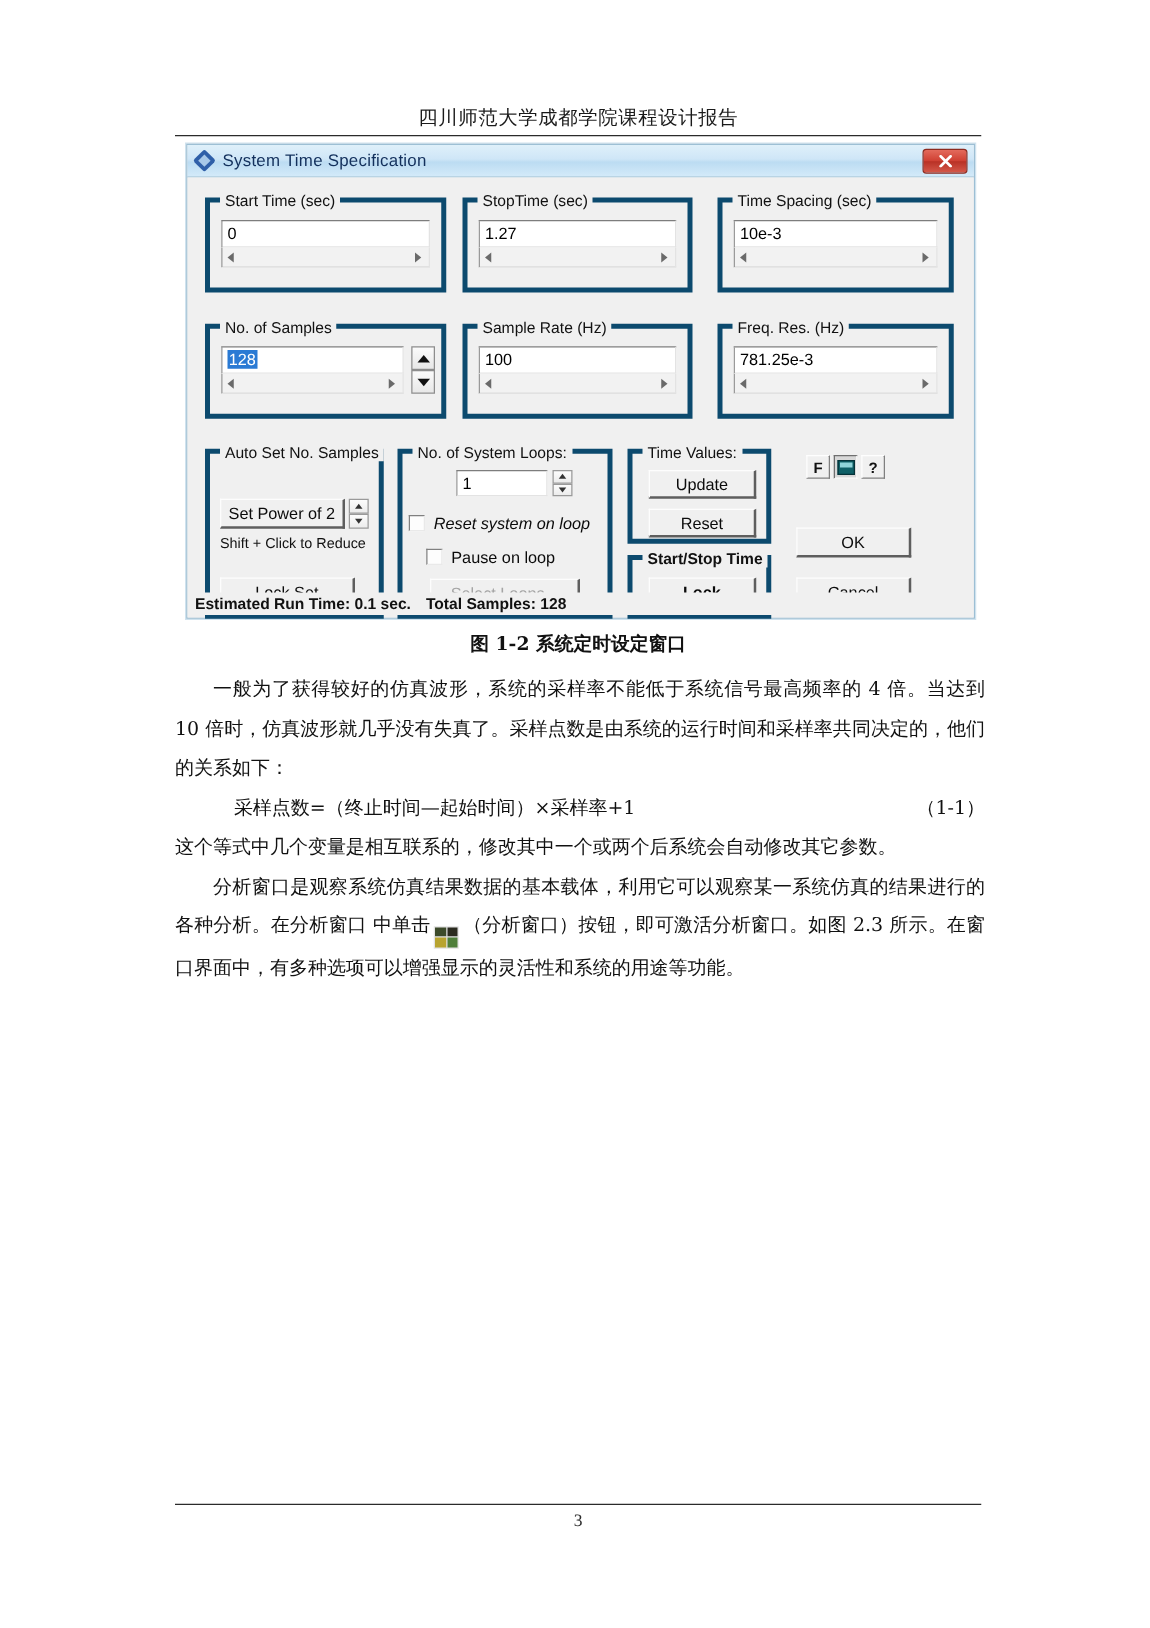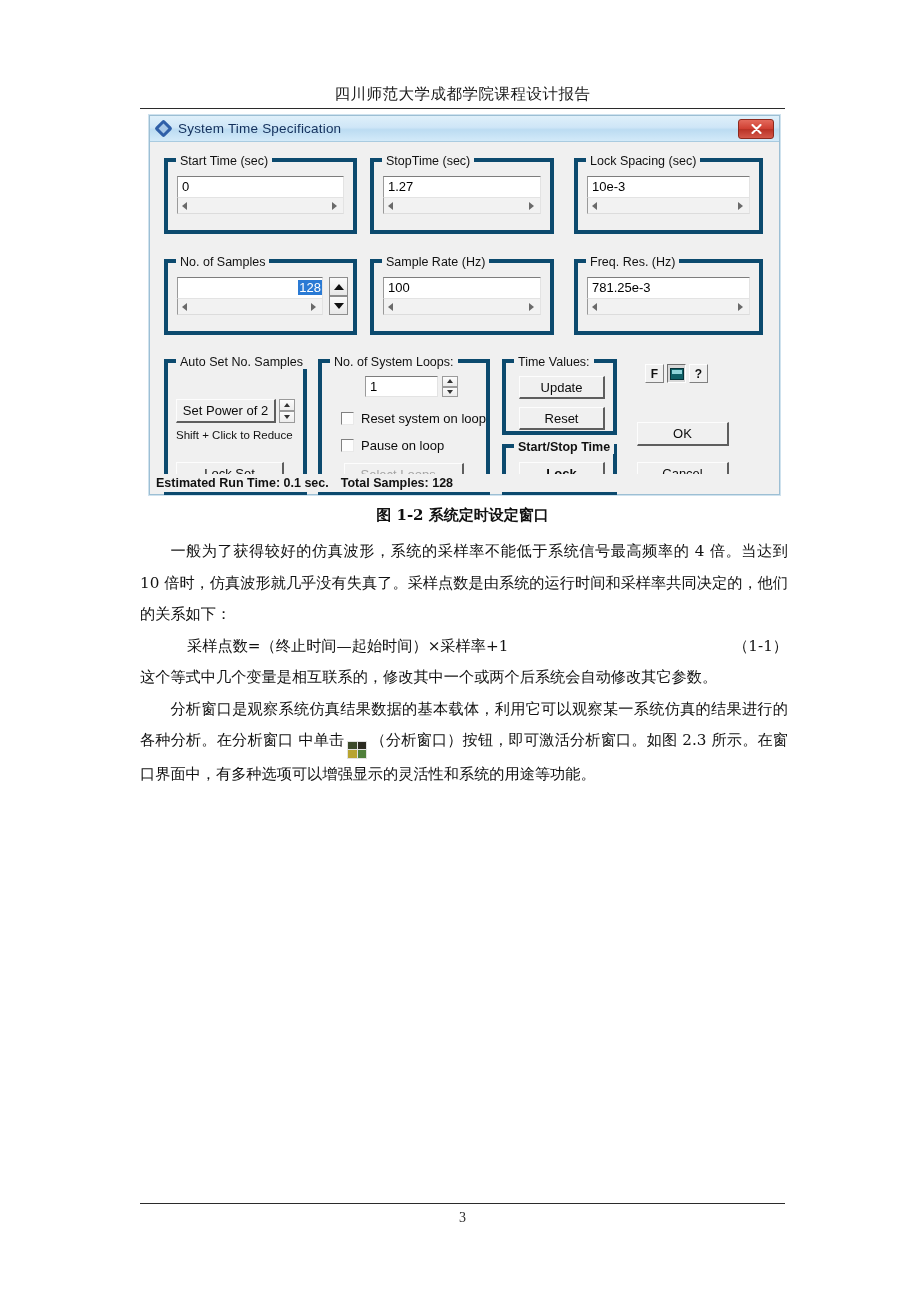--- a/index.html
+++ b/index.html
@@ -436,29 +436,29 @@
         <div class="gb" style="left:220px; top:16px; width:184px; height:76px;">
           <span class="gb-title">StopTime (sec)</span>
           <div class="field" style="left:9px; top:14px; width:158px; height:22px;">1.27</div>
           <div class="hscroll" style="left:9px; top:36px; width:158px; height:16px;">
             <span class="ar l"></span>
             <span class="ar r"></span>
           </div>
         </div>
 
         <div class="gb" style="left:424px; top:16px; width:189px; height:76px;">
-          <span class="gb-title">Lock Spacing (sec)</span>
+          <span class="gb-title">Time Spacing (sec)</span>
           <div class="field" style="left:9px; top:14px; width:163px; height:22px;">10e-3</div>
           <div class="hscroll" style="left:9px; top:36px; width:163px; height:16px;">
             <span class="ar l"></span>
             <span class="ar r"></span>
           </div>
         </div>
 
-        <div class="gb" style="left:14px; top:117px; width:193px; height:76px;text-align:right;">
+        <div class="gb" style="left:14px; top:117px; width:193px; height:76px;">
           <span class="gb-title">No. of Samples</span>
           <div class="field" style="left:9px; top:14px; width:146px; height:22px;"><span class="hl">128</span></div>
           <div class="hscroll" style="left:9px; top:36px; width:146px; height:16px;">
             <span class="ar l"></span>
             <span class="ar r"></span>
           </div>
           <div class="vspin" style="left:161px; top:14px; height:38px;">
             <span class="sb up">
                 <span class="tri-u"></span>
               </span>
@@ -505,21 +505,21 @@
           <span class="gb-title">No. of System Loops:</span>
           <div class="field" style="left:43px; top:13px; width:73px; height:21px;">1</div>
           <div class="vspin-sm" style="left:120px; top:13px; height:21px;">
             <span class="sb up">
                 <span class="tri-u"></span>
               </span>
             <span class="sb dn">
                 <span class="tri-d"></span>
               </span>
           </div>
-          <div class="cbrow" style="left:19px; top:48px;">
+          <div class="cbrow" style="left:5px; top:48px;font-style:italic;">
             <span class="cbox"></span>
             <span>Reset system on loop</span>
           </div>
           <div class="cbrow" style="left:19px; top:75px;">
             <span class="cbox"></span>
             <span>Pause on loop</span>
           </div>
           <div class="btn disabled" style="left:22px; top:100px; width:120px; height:23px;">Select Loops...</div>
         </div>
 

